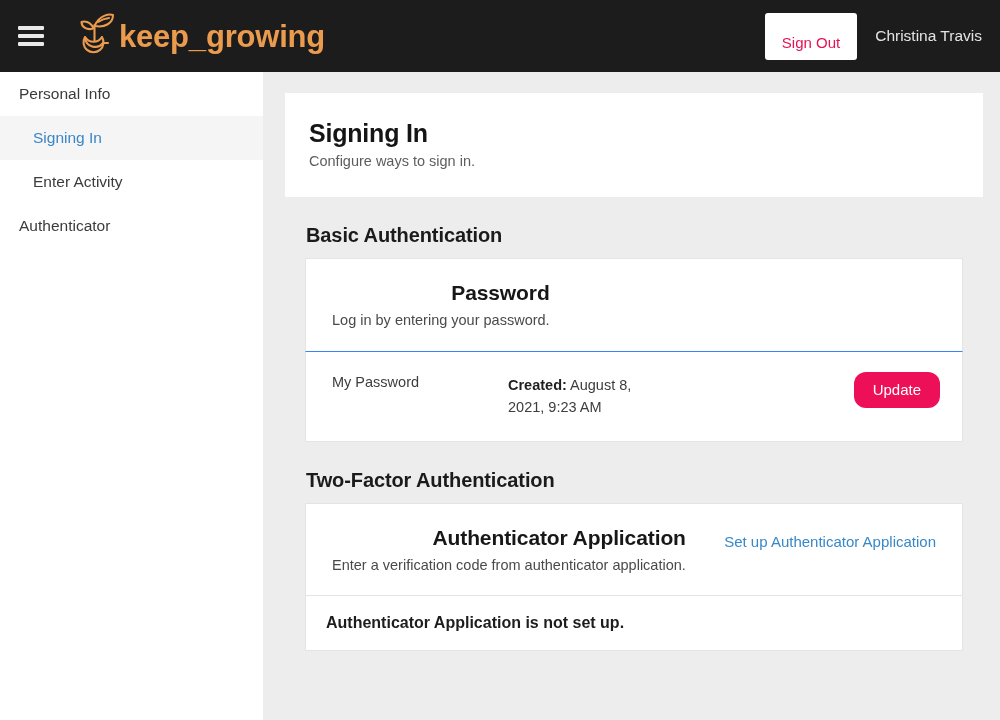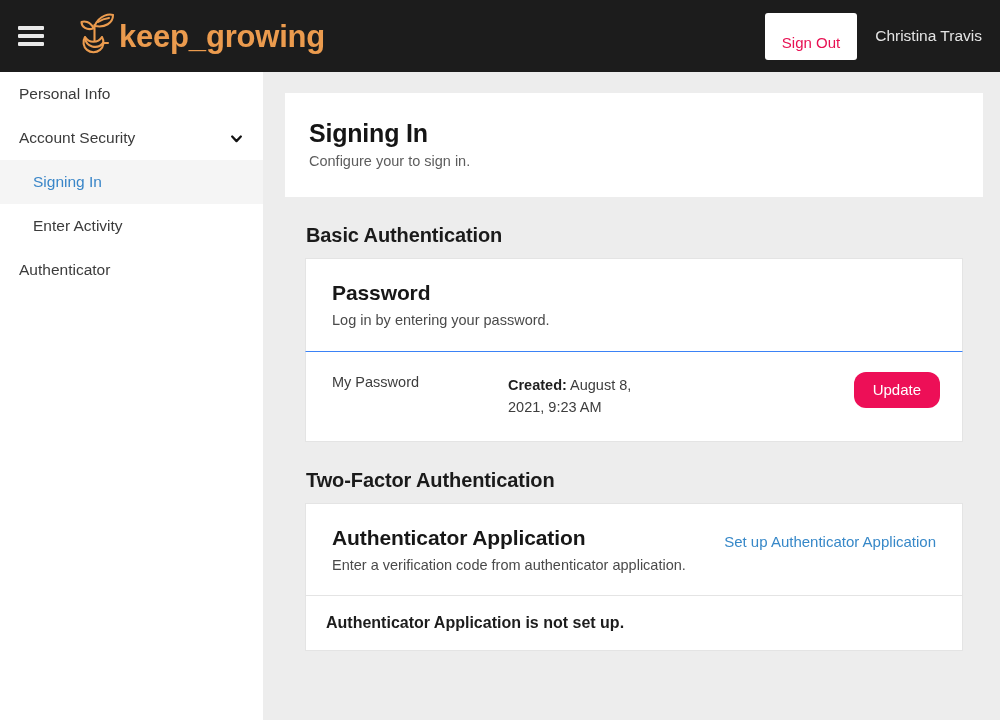--- a/index.html
+++ b/index.html
@@ -169,21 +169,21 @@
     border: 1px solid #e4e4e4;
     border-bottom: none;
   }
   .card.last { border-bottom: 1px solid #e4e4e4; }
 
   .card-head {
     padding: 22px 26px 20px;
     display: flex;
     align-items: flex-start;
   }
-  .card-head-texts { flex: 0 1 auto; max-width: 380px; }
+  .card-head-texts { flex: 0 1 auto; max-width: 380px; text-align: right; }
   .card-title {
     font-size: 21px;
     font-weight: 700;
     color: #171717;
     letter-spacing: -0.1px;
     margin-bottom: 5px;
   }
   .card-desc {
     font-size: 14.5px;
     color: #4a4a4a;
@@ -278,45 +278,39 @@
       <span class="username">Christina Travis</span>
     </div>
   </div>
 
   <div class="sidebar">
 
     <div class="nav-item">
       <span>Personal Info</span>
     </div>
 
-    <div class="nav-item">
-      <span>Account Security</span>
-      <svg class="chevron" viewBox="0 0 12 12">
-        <path d="M2 4.2 L6 8.4 L10 4.2" fill="none" stroke="#121212" stroke-width="2.1" stroke-linecap="round" stroke-linejoin="round"></path>
-      </svg>
-    </div>
 
     <div class="nav-item sub active">
       <span>Signing In</span>
     </div>
 
     <div class="nav-item sub">
       <span>Enter Activity</span>
     </div>
 
     <div class="nav-item">
       <span>Authenticator</span>
     </div>
   </div>
 
   <div class="main">
 
     <div class="page-card">
       <div class="page-title">Signing In</div>
-      <div class="page-subtitle">Configure your to sign in.</div>
+      <div class="page-subtitle">Configure ways to sign in.</div>
     </div>
 
     <div class="section-heading">Basic Authentication</div>
 
     <div class="card">
       <div class="card-head">
         <div class="card-head-texts">
           <div class="card-title">Password</div>
           <div class="card-desc">Log in by entering your password.</div>
         </div>

